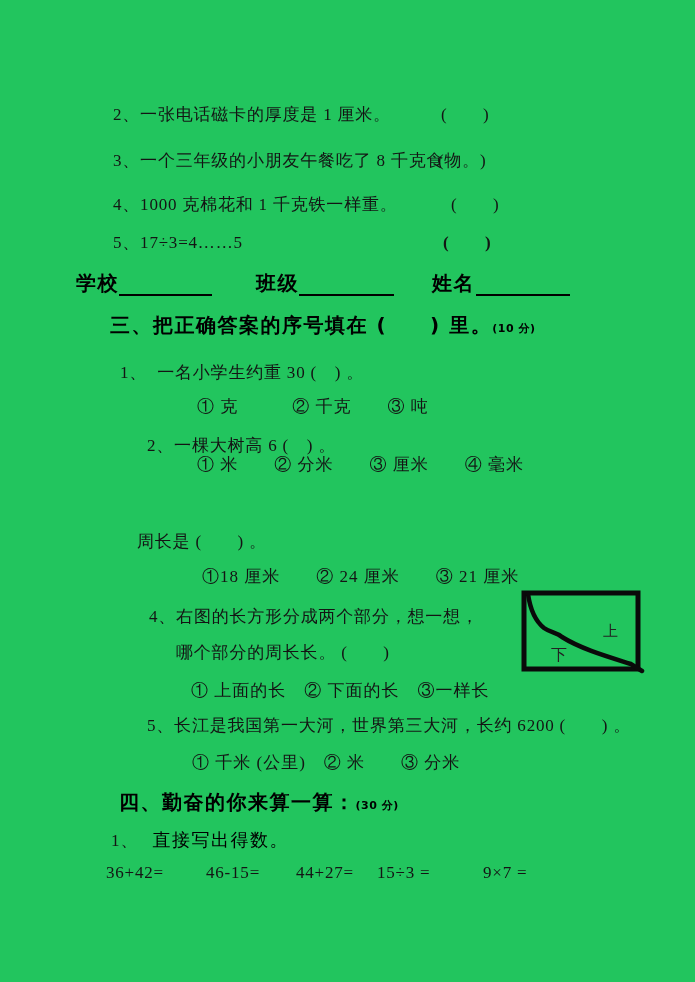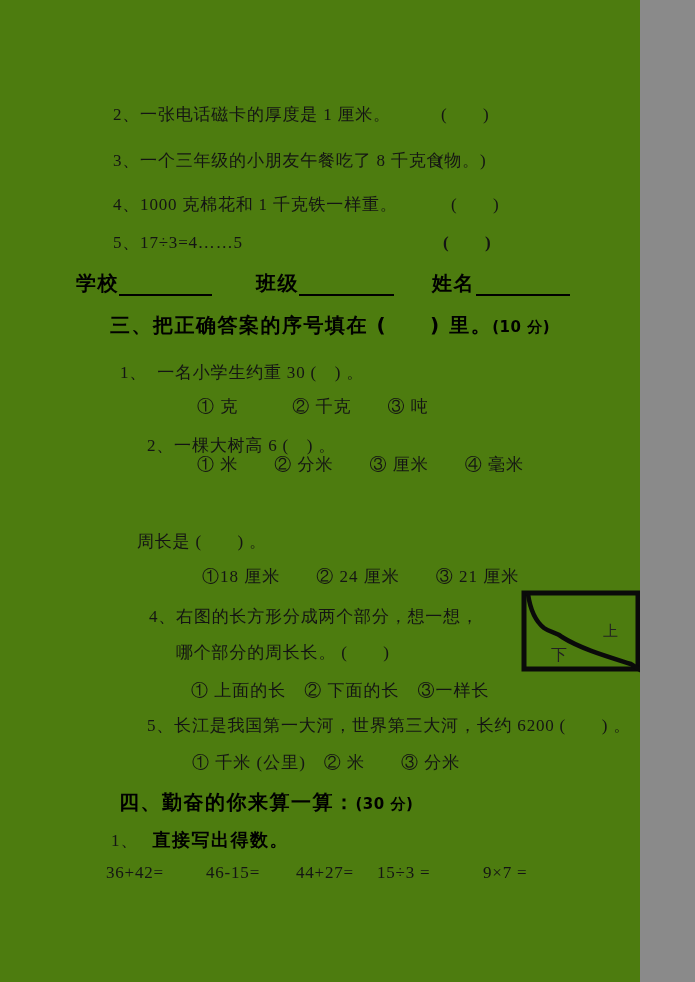--- a/index.html
+++ b/index.html
@@ -1,19 +1,19 @@
 <!DOCTYPE html>
 <html><head>
 <meta charset="utf-8">
 <style>
   html,body{margin:0;padding:0;background:#8a8a8a;}
   #page{
     position:relative;
-    width:640px;height:982px;
-    background:#4d7c0f;
+    width:695px;height:982px;
+    background:#22c55e;
     overflow:hidden;
     font-family:"Liberation Serif","DejaVu Serif",serif;
     color:#141414;
   }
   .t{
     position:absolute;
     white-space:pre;
     font-size:17px;
     line-height:1.25;
     letter-spacing:0.8px;
@@ -21,34 +21,34 @@
   }
   .h{
     font-family:"DejaVu Sans","Liberation Sans",sans-serif;
     font-weight:700;
     font-size:20px;
     letter-spacing:1.5px;
     color:#000;
     text-align:center;
   }
   .pts{
-    font-size:15px;
+    font-size:11px;
     letter-spacing:0.5px;
   }
   .boldparen{font-weight:700;}
   .blank-line{
     position:absolute;
     height:22px;
     border-bottom:2.5px solid #000;
   }
   .opt{letter-spacing:1px;}
   .subnum{letter-spacing:1px;}
   .calcbold{
     font-family:"DejaVu Sans","Liberation Sans",sans-serif;
-    font-weight:700;font-size:18px;color:#000;letter-spacing:1.5px;
+    font-weight:400;font-size:18px;color:#000;letter-spacing:1.5px;
   }
 </style>
 </head>
 <body>
 
 <div id="page">
 
   <div class="t" style="left:113px;top:104px"><span>2、</span><span>一张电话磁卡的厚度是 1 厘米。</span></div>
   <div class="t" style="left:441px;top:104px">(　　)</div>
 

